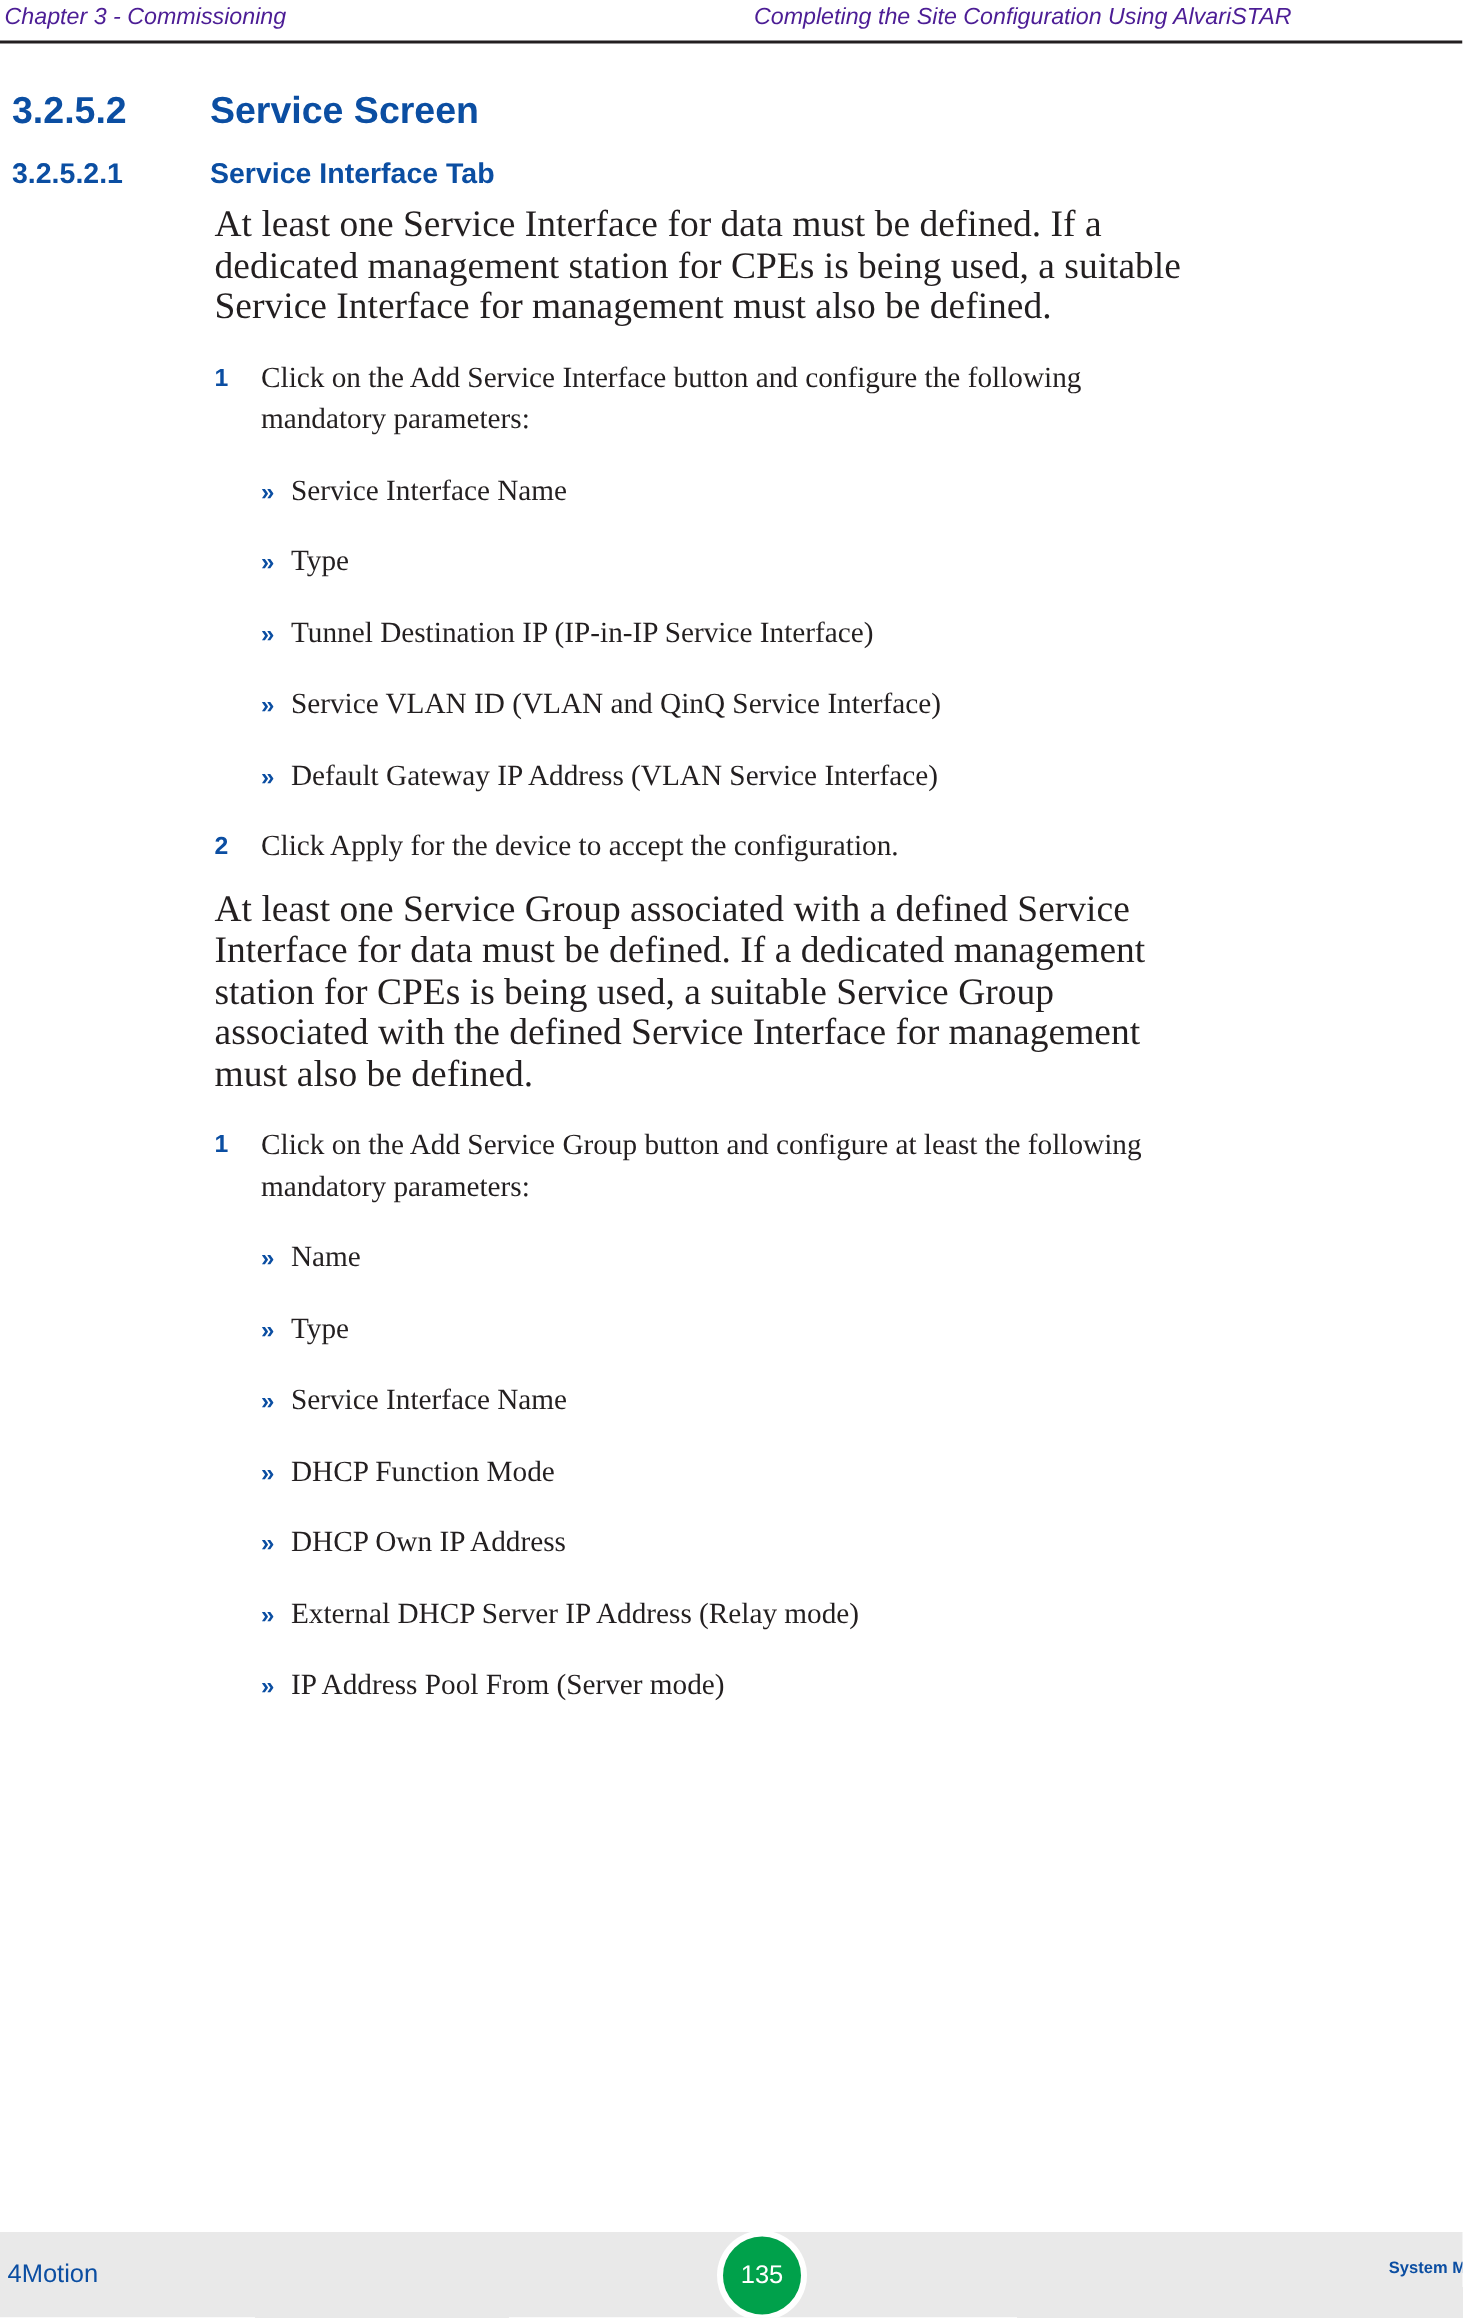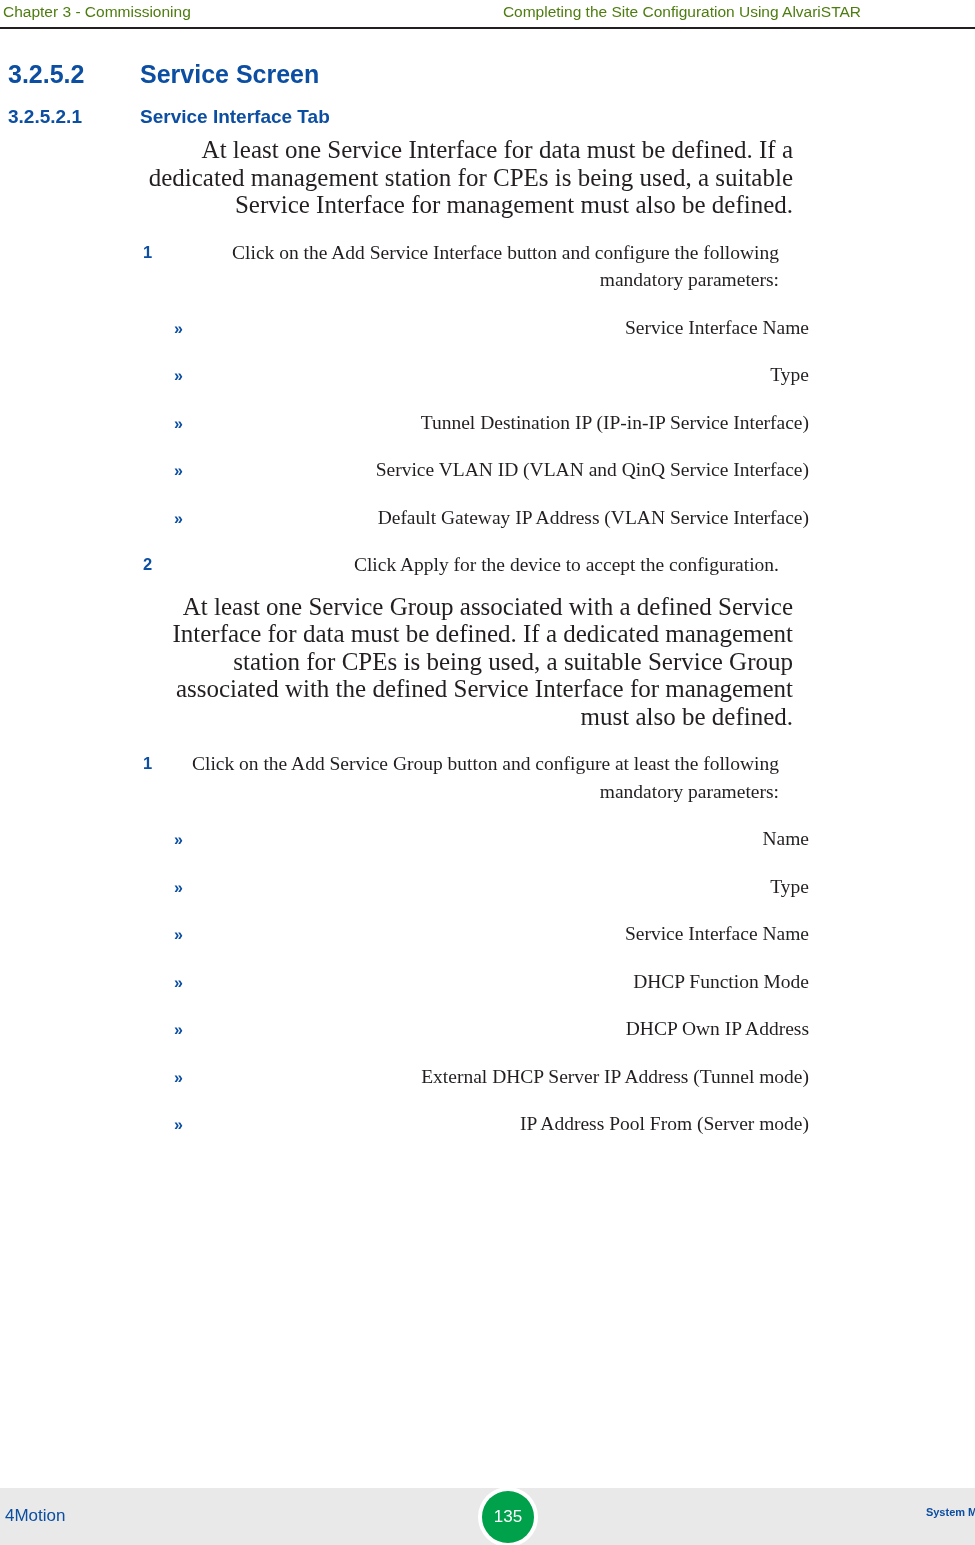--- a/index.html
+++ b/index.html
@@ -17,21 +17,22 @@
 
   
   .page-header {
     position: absolute;
     top: 0;
     left: 0;
     width: 869px;
     height: 28px;
     font-family: "Liberation Sans", sans-serif;
     font-size: 15.5px;
-    color: #4d7c0f;
+    color: #4c1d95;
+    font-style: italic;
   }
   .page-header .hdr-left {
     position: absolute;
     left: 3px;
     top: 3px;
   }
   .page-header .hdr-right {
     position: absolute;
     right: 8px;
     top: 3px;
@@ -44,21 +45,20 @@
     height: 2px;
     background: #231f20;
   }
 
   
   .content {
     position: absolute;
     top: 60px;
     left: 0;
     width: 809px;
-    text-align: right;
   }
 
   .h3 {
     font-family: "Liberation Sans", sans-serif;
     font-weight: bold;
     color: #0b4ea2;
     font-size: 25px;
     margin: 0 0 0 0;
     padding: 0;
     position: relative;
@@ -296,21 +296,21 @@
     <span class="btxt">DHCP Function Mode</span>
   </div>
   <div class="sp-20"></div>
   <div class="bullet">
     <span class="marker">»</span>
     <span class="btxt">DHCP Own IP Address</span>
   </div>
   <div class="sp-20"></div>
   <div class="bullet">
     <span class="marker">»</span>
-    <span class="btxt">External DHCP Server IP Address (Tunnel mode)</span>
+    <span class="btxt">External DHCP Server IP Address (Relay mode)</span>
   </div>
   <div class="sp-20"></div>
   <div class="bullet">
     <span class="marker">»</span>
     <span class="btxt">IP Address Pool From (Server mode)</span>
   </div>
 
 </div>
 
 <div class="footer">

